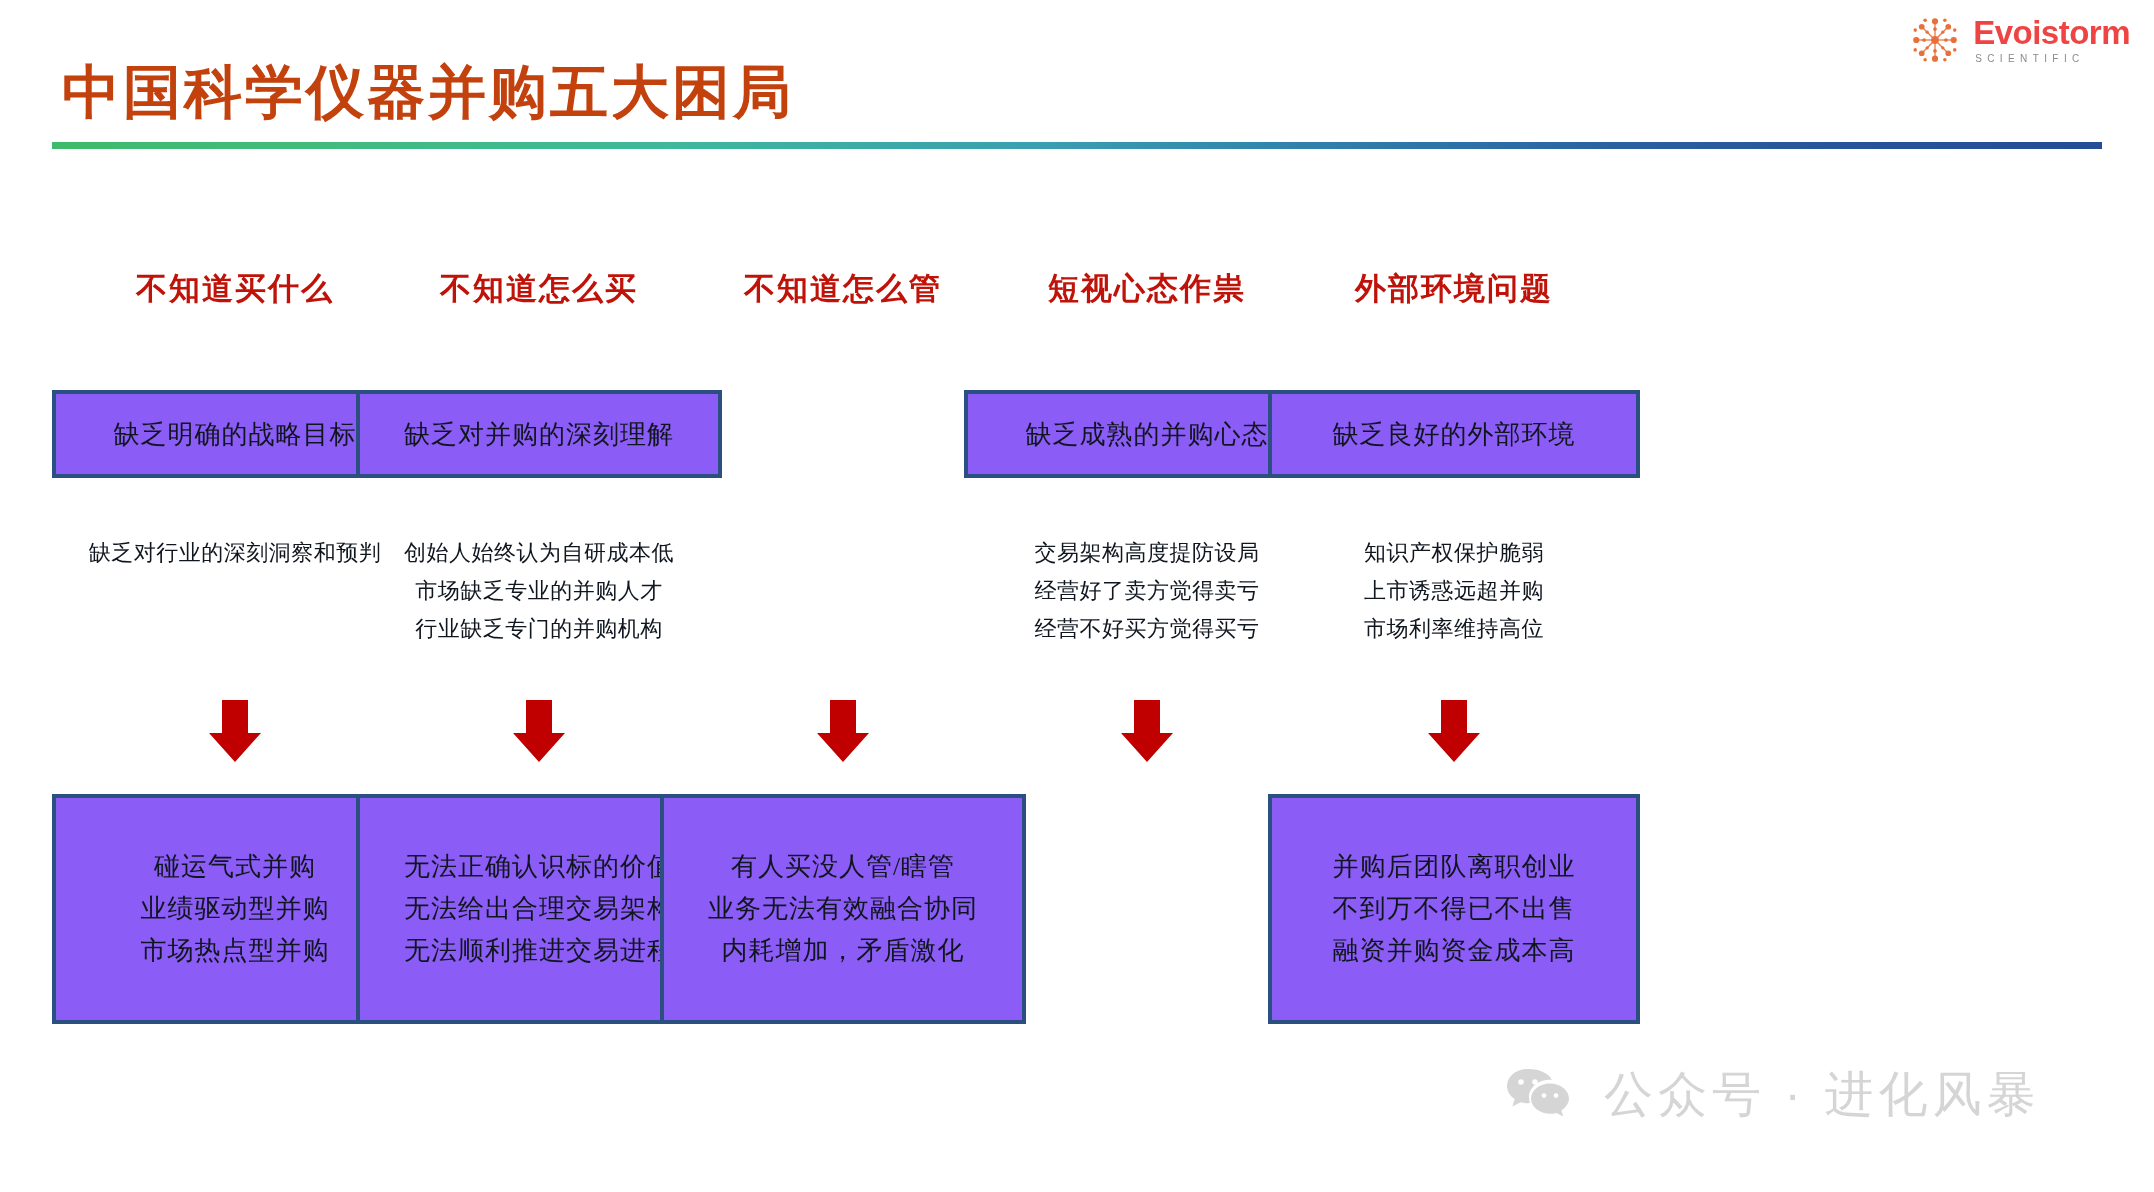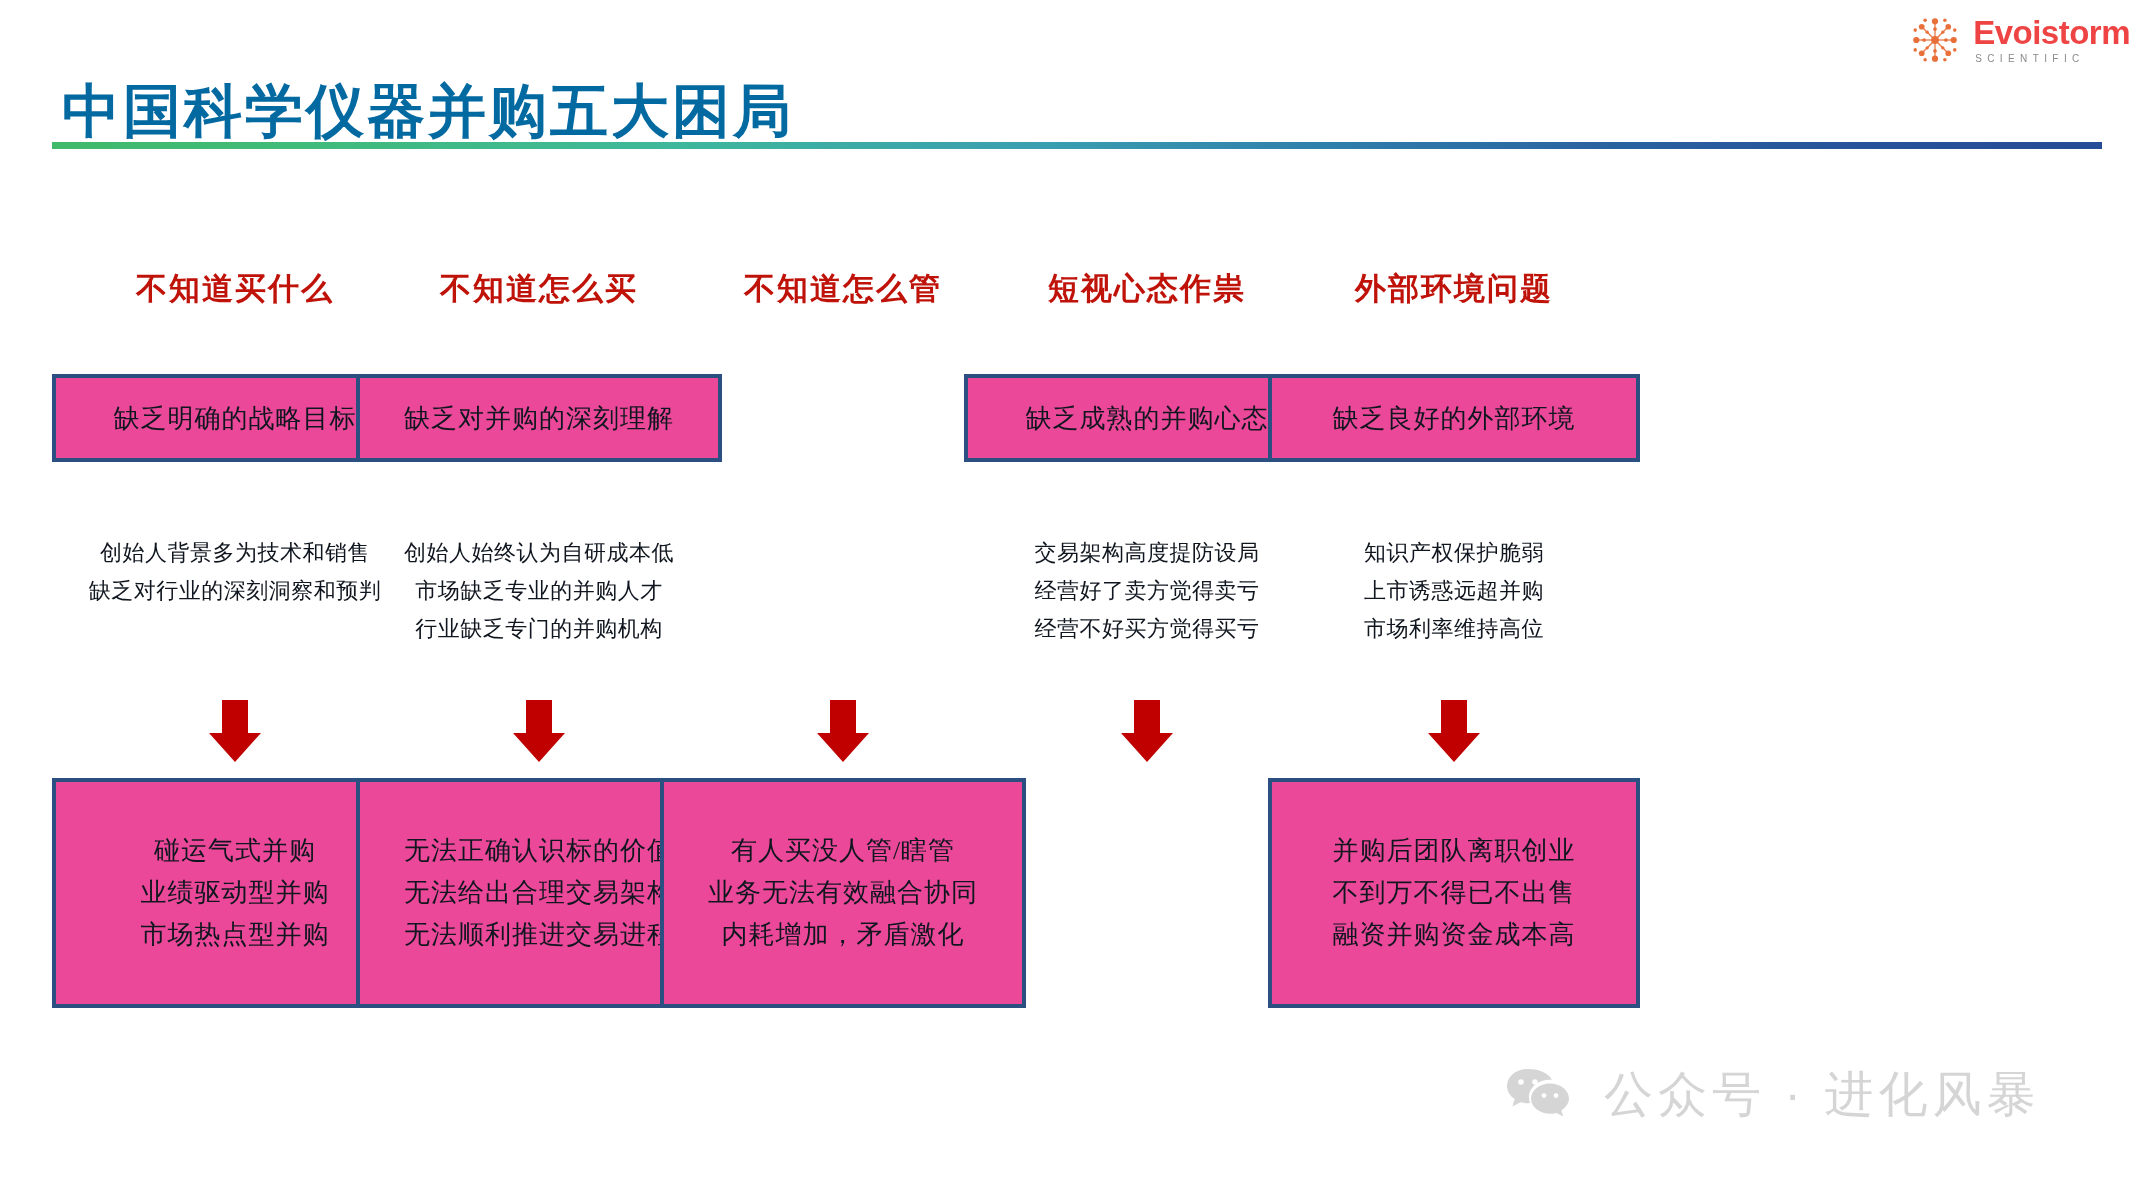--- a/index.html
+++ b/index.html
@@ -51,23 +51,22 @@
   }
 
   
   .title {
     position: absolute;
     left: 62px;
     top: 54px;
     font-size: 58px;
     font-weight: 700;
     letter-spacing: 3px;
-    color: #0369a1;
+    color: #c2410c;
     white-space: nowrap;
-    margin-top: 19px;
   }
   .rule {
     position: absolute;
     left: 52px;
     top: 142px;
     width: 2050px;
     height: 7px;
     background: linear-gradient(90deg,
       #3fba6a 0%, #41bb7a 12%, #3fb89b 30%, #3a9fb0 48%,
       #2f7fab 62%, #2a62a0 76%, #27539a 88%, #254c96 100%);
@@ -104,25 +103,26 @@
     color: #bf1209;
     white-space: nowrap;
   }
 
   .box {
     position: absolute;
     left: 0;
     width: 100%;
     box-sizing: border-box;
     border: 4px solid #2b4f81;
-    background: #ec4899;
+    background: #8b5cf6;
     display: flex;
     align-items: center;
     justify-content: center;
     text-align: center;
+    margin-top: 16px;
   }
   .box-top {
     top: 374px;
     height: 88px;
     font-size: 26px;
     letter-spacing: 1px;
     color: #10161f;
     white-space: nowrap;
   }
 
@@ -236,21 +236,20 @@
 <div class="rule"></div>
 
 <div class="grid">
 
   <div class="col col-0">
     <div class="col-head">不知道买什么</div>
     <div class="box box-top">
       <span>缺乏明确的战略目标</span>
     </div>
     <div class="bullets">
-      <div>创始人背景多为技术和销售</div>
       <div>缺乏对行业的深刻洞察和预判</div>
     </div>
     <span class="arrow">
       <svg viewBox="0 0 52 62" width="52" height="62" aria-hidden="true">
         <path d="M13 0 H39 V33 H52 L26 62 L0 33 H13 Z" fill="#c00000"></path>
       </svg>
     </span>
     <div class="box box-bottom">
       <div>碰运气式并购</div>
       <div>业绩驱动型并购</div>

